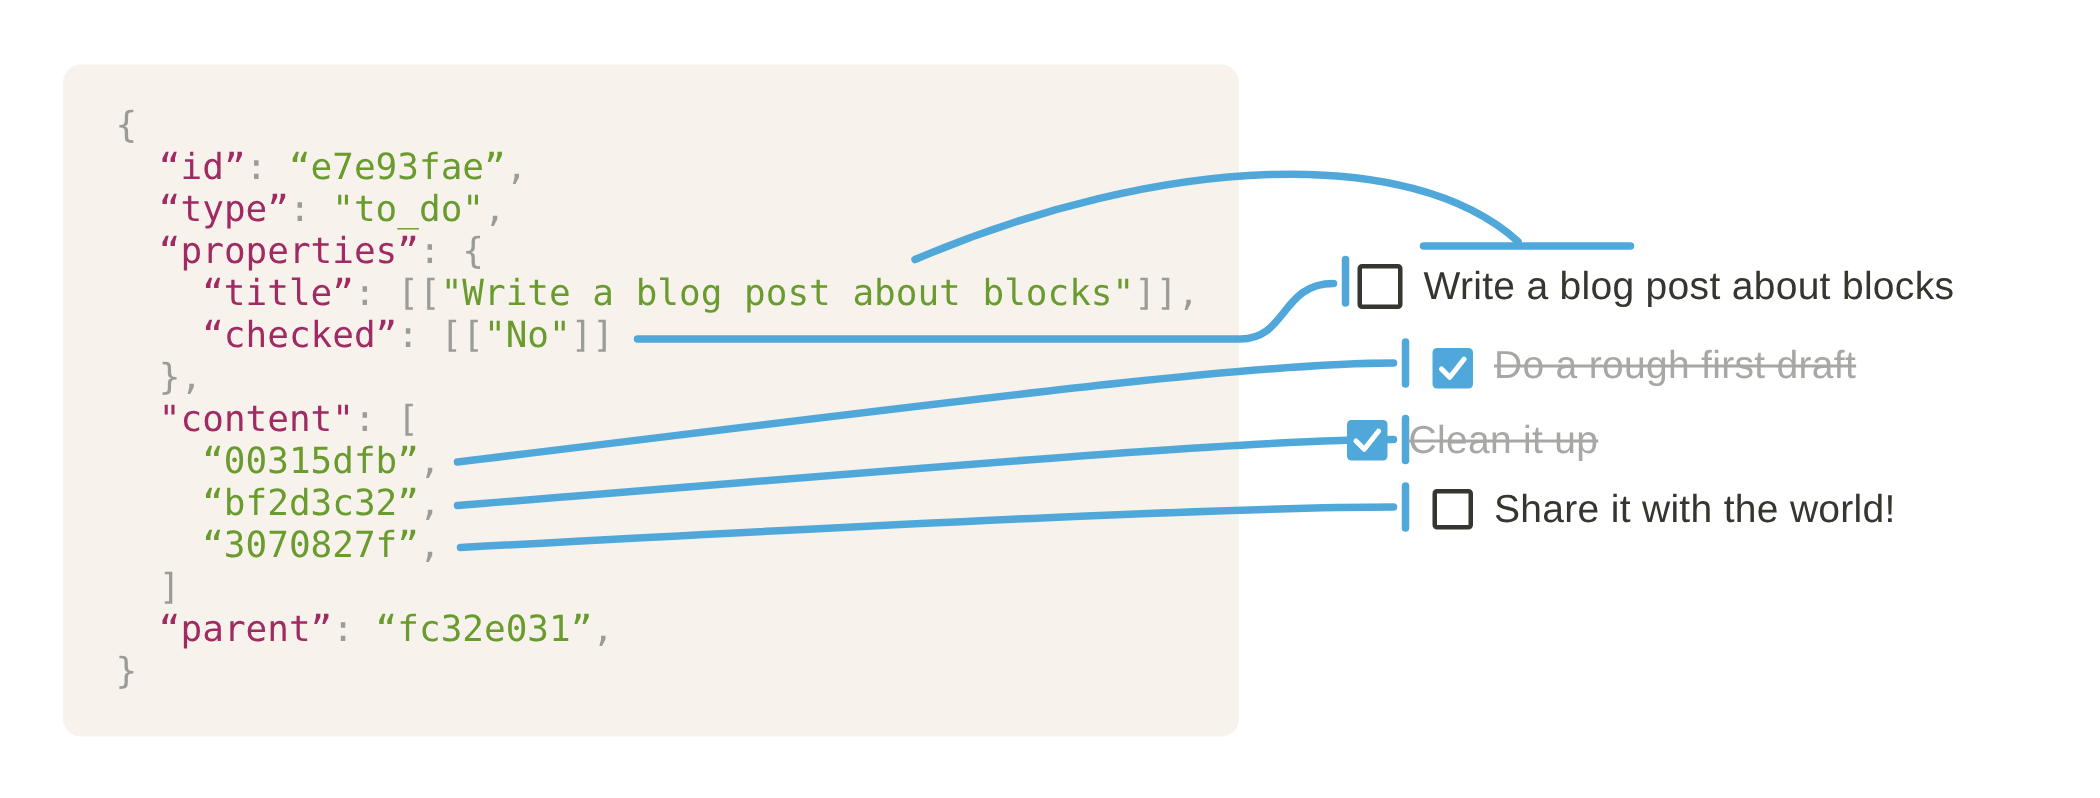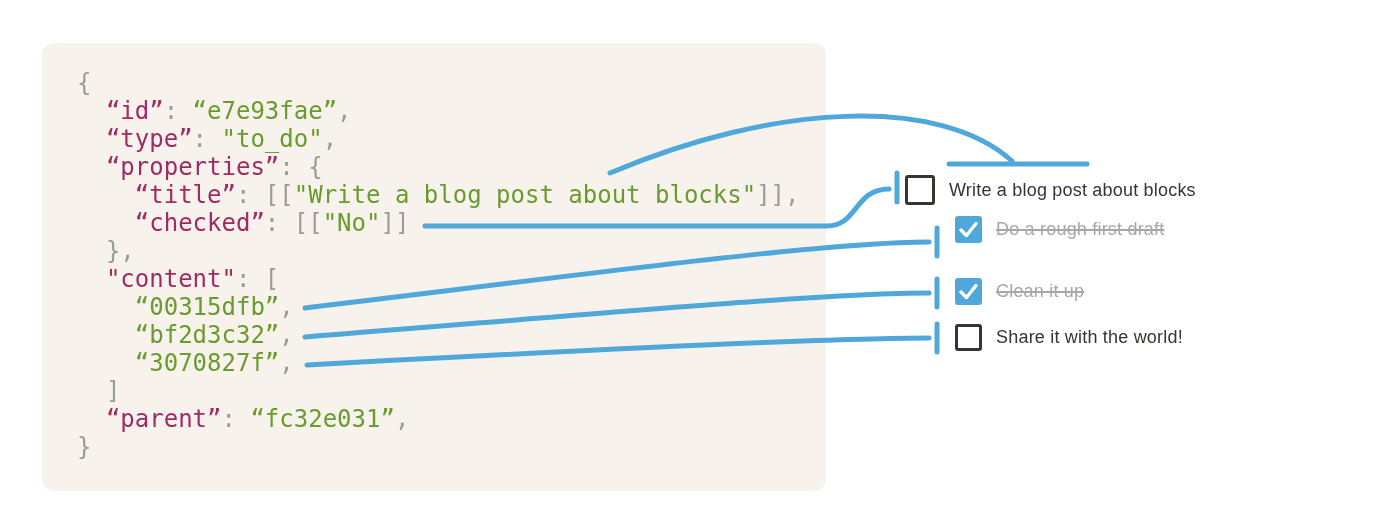--- a/index.html
+++ b/index.html
@@ -78,21 +78,21 @@
   }
   .checkbox.checked {
     border: none;
     border-radius: 3px;
     background: var(--blue);
   }
   .cb-lg { width: 30px; height: 30px; }
   .cb-sm { width: 27px; height: 27px; }
   .todo-label {
     margin-left: 14px;
-    font-size: 18px;
+    font-size: 26px;
     color: var(--dark);
     white-space: nowrap;
     letter-spacing: 0.2px;
   }
   .todo-label.struck {
     color: var(--struck);
     text-decoration: line-through;
     text-decoration-thickness: 2px;
   }
 </style>
@@ -121,30 +121,30 @@
 
     <path d="M 307 365 C 620 348, 830 338, 929 338"></path>
     <line x1="937" y1="324" x2="937" y2="352"></line>
   </svg>
 
   <div class="todo-item" style="left:905px; top:175px;">
     <span class="checkbox unchecked cb-lg"></span>
     <span class="todo-label">Write a blog post about blocks</span>
   </div>
 
-  <div class="todo-item" style="left:955px; top:216px;">
+  <div class="todo-item" style="left:955px; top:228px;align-items:flex-end;">
     <span class="checkbox checked cb-sm">
       <svg width="27" height="27" viewBox="0 0 27 27">
         <polyline points="6,14 11.5,19.5 21,7.5" fill="none" stroke="#ffffff" stroke-width="3.4" stroke-linecap="round" stroke-linejoin="round"></polyline>
       </svg>
     </span>
     <span class="todo-label struck">Do a rough first draft</span>
   </div>
 
-  <div class="todo-item" style="left:955px; top:278px;justify-content:center;">
+  <div class="todo-item" style="left:898px; top:278px;justify-content:center;">
     <span class="checkbox checked cb-sm">
       <svg width="27" height="27" viewBox="0 0 27 27">
         <polyline points="6,14 11.5,19.5 21,7.5" fill="none" stroke="#ffffff" stroke-width="3.4" stroke-linecap="round" stroke-linejoin="round"></polyline>
       </svg>
     </span>
     <span class="todo-label struck">Clean it up</span>
   </div>
 
   <div class="todo-item" style="left:955px; top:324px;">
     <span class="checkbox unchecked cb-sm"></span>

